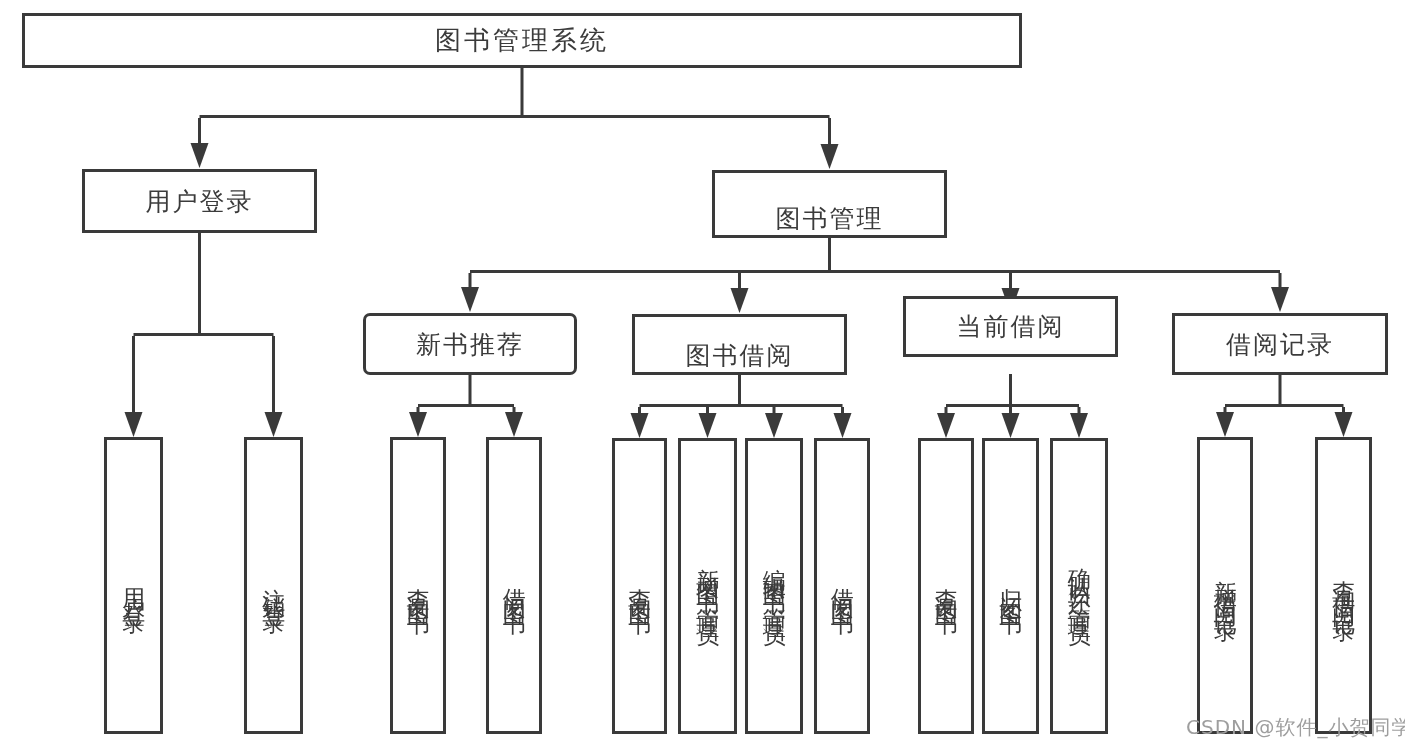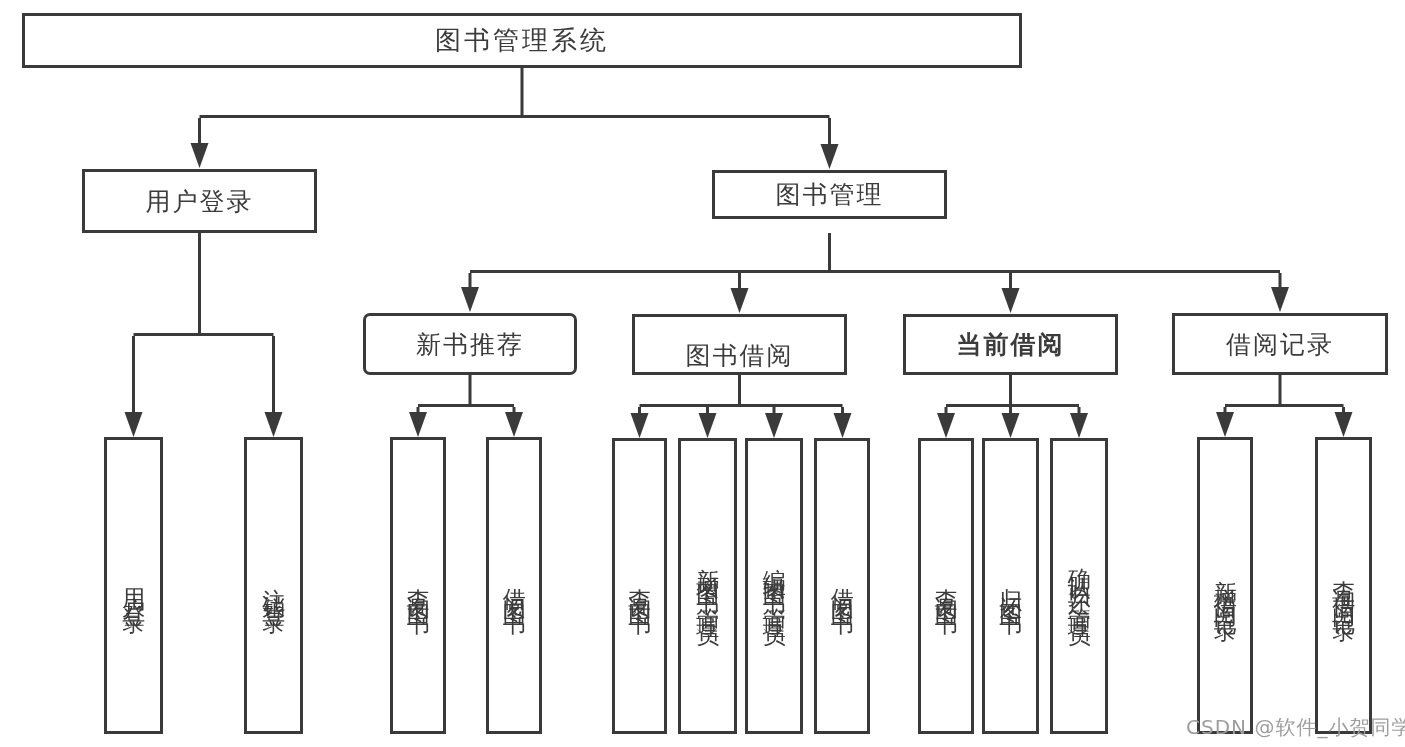--- a/index.html
+++ b/index.html
@@ -89,31 +89,31 @@
     <polygon points="1334.5,412 1352.5,412 1343.5,437"></polygon>
   </svg>
 
   <div class="box" style="left:22px;top:13px;width:1000px;height:55px;">
     <span class="root-label">图书管理系统</span>
   </div>
 
   <div class="box" style="left:82px;top:169px;width:235px;height:64px;">
     <span class="h-label">用户登录</span>
   </div>
-  <div class="box" style="left:712px;top:170px;width:235px;height:49px;">
+  <div class="box" style="left:712px;top:170px;width:235px;height:68px;align-items:flex-end;">
     <span class="h-label">图书管理</span>
   </div>
 
   <div class="box" style="left:363px;top:313px;width:214px;height:62px;border-radius:7px;">
     <span class="h-label">新书推荐</span>
   </div>
   <div class="box" style="left:632px;top:314px;width:215px;height:61px;align-items:flex-end;">
     <span class="h-label">图书借阅</span>
   </div>
-  <div class="box" style="left:903px;top:314px;width:215px;height:61px;font-weight:bold;">
+  <div class="box" style="left:903px;top:296px;width:215px;height:61px;">
     <span class="h-label">当前借阅</span>
   </div>
   <div class="box" style="left:1172px;top:313px;width:216px;height:62px;">
     <span class="h-label">借阅记录</span>
   </div>
 
   <div class="box" style="left:104px;top:437px;width:59px;height:297px;">
     <span class="v-label">用户登录</span>
   </div>
   <div class="box" style="left:244px;top:437px;width:59px;height:297px;">

